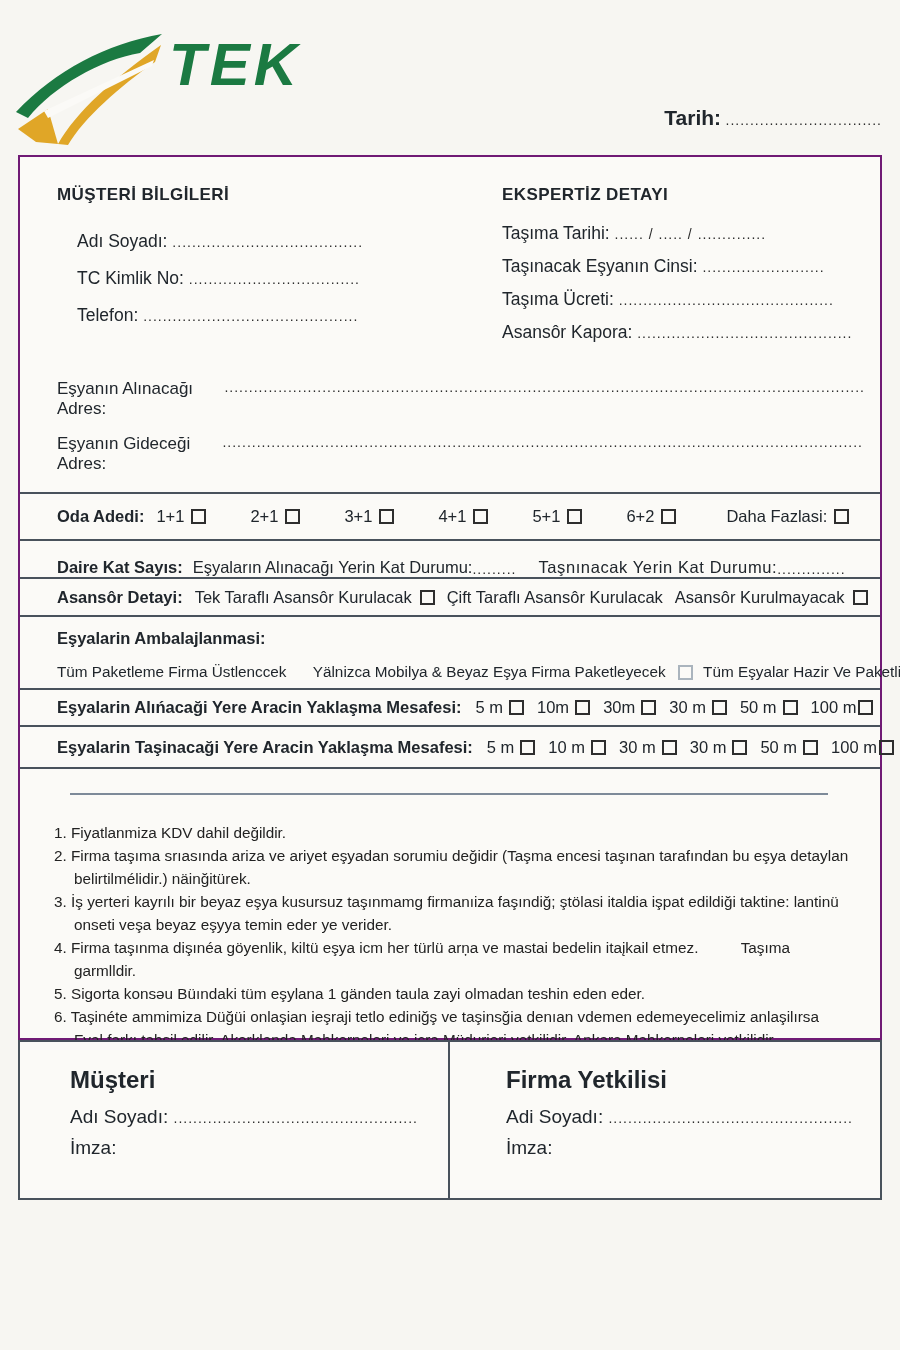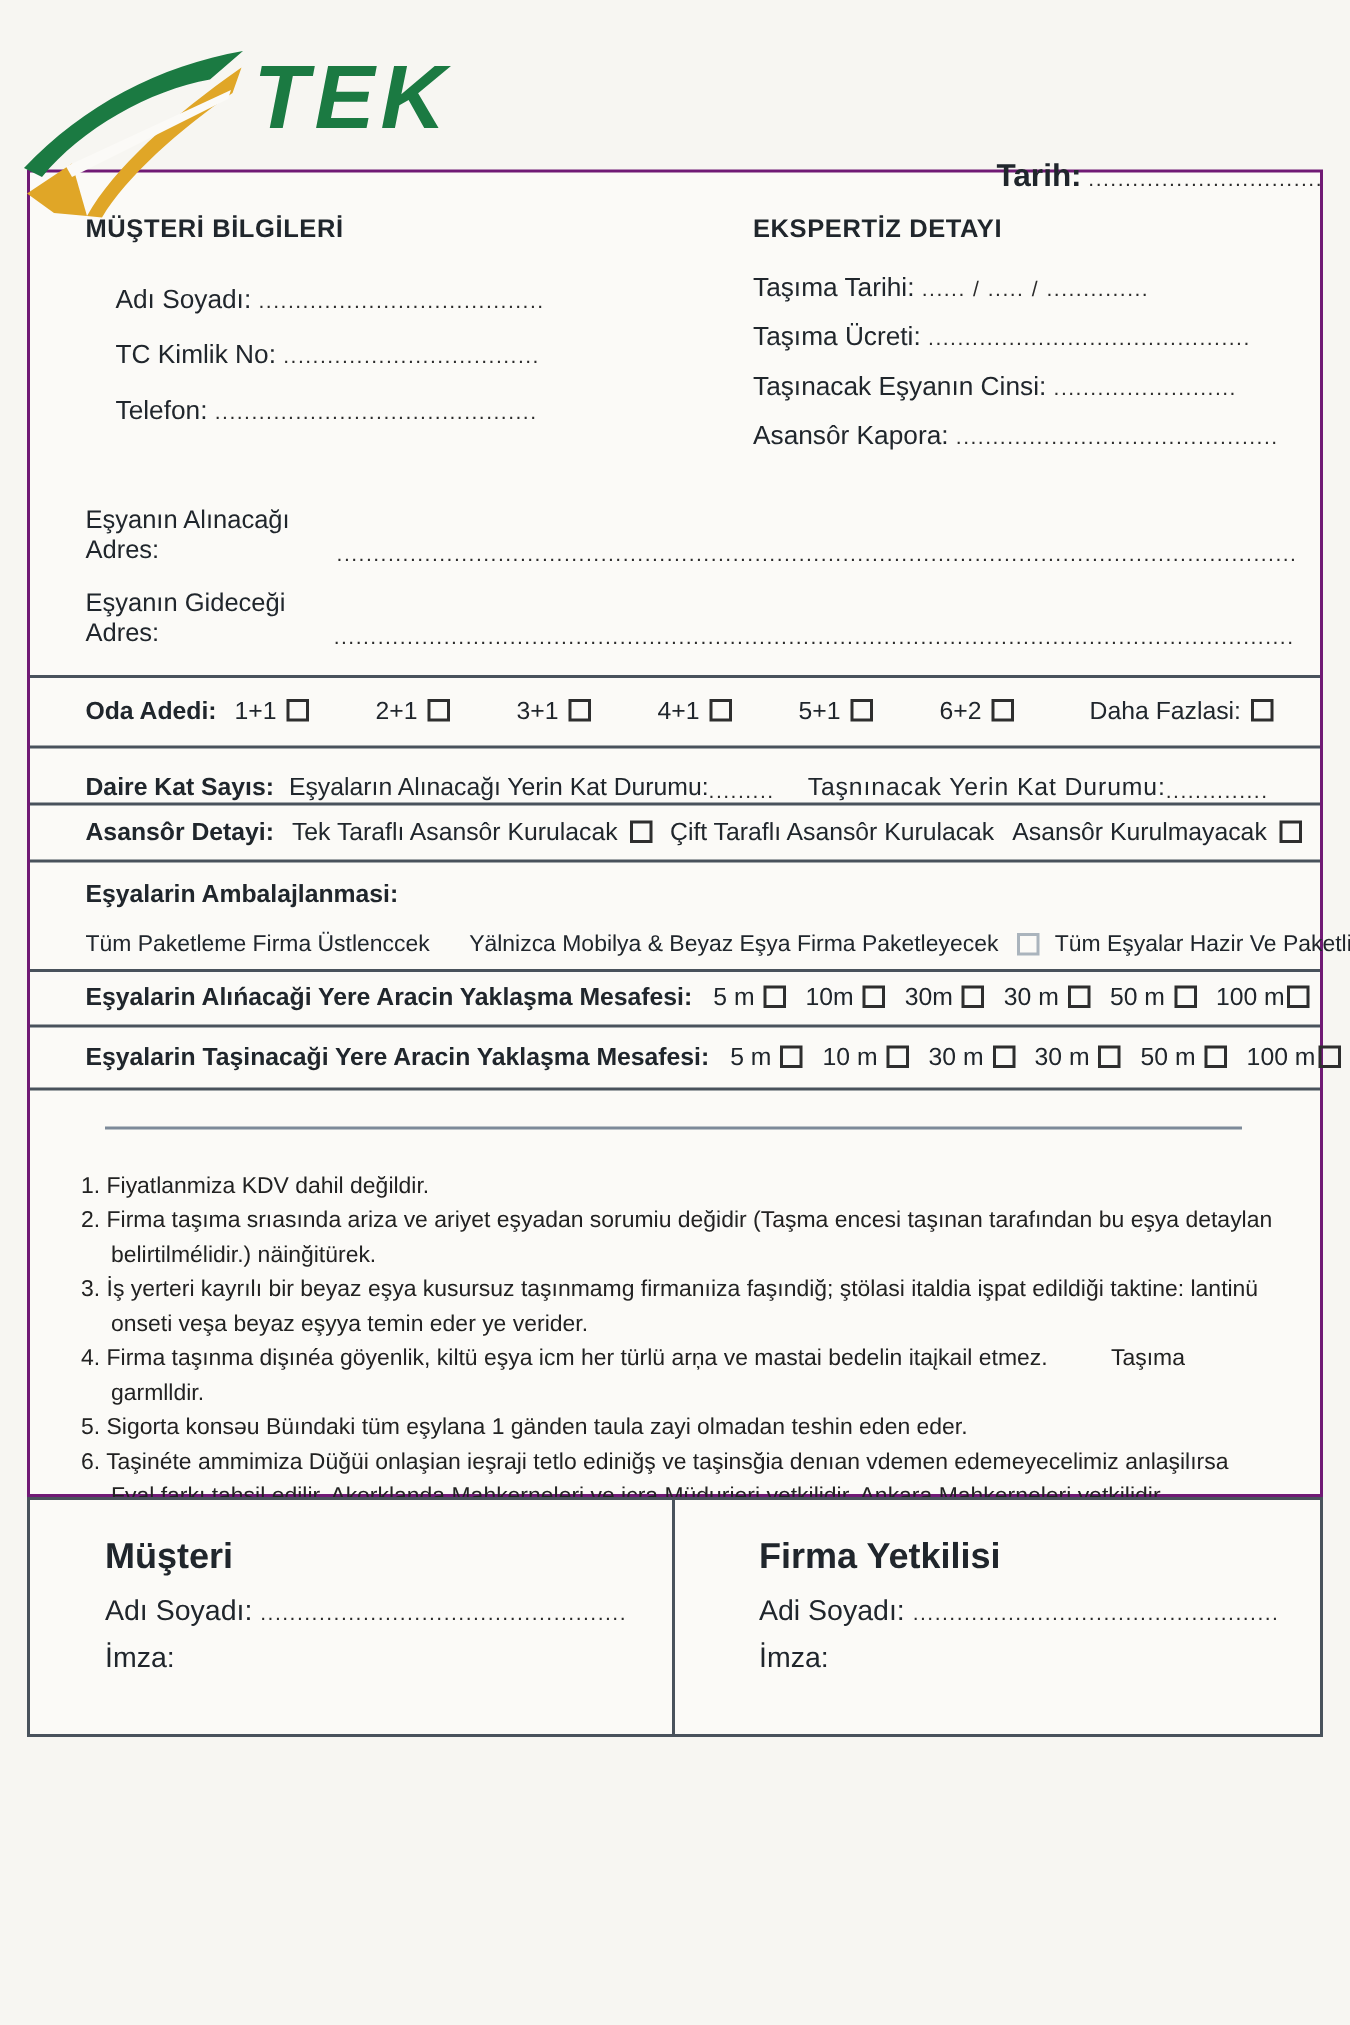--- a/index.html
+++ b/index.html
@@ -6,21 +6,21 @@
   html,body { width:900px; }
   body {
     width:900px; height:1350px;
     background:#f7f6f2;
     font-family:"Liberation Sans", sans-serif;
     color:#20262c;
     position:relative;
     overflow:hidden;
   }
   
-  .header { position:relative; height:113px; }
+  .header { position:relative; height:155px; }
   .logo { position:absolute; left:14px; top:26px; width:350px; height:120px; }
   .logo svg { position:absolute; left:0; top:6px; }
   .logo-tek {
     position:absolute; left:155px; top:4px;
     font-size:60px; font-weight:bold; font-style:italic;
     letter-spacing:4px; color:#1b7a42;
   }
   .logo-nak {
     position:absolute; left:96px; top:70px;
     font-size:41px; font-weight:bold; font-style:italic;
@@ -35,21 +35,21 @@
     border:2px solid #701a75; background:#fbfaf7;
   }
   .top-area { position:relative; height:335px; }
   .sec-title { font-size:17px; font-weight:bold; letter-spacing:0.4px; }
   .col-left  { position:absolute; left:37px;  top:28px; }
   .col-right { position:absolute; left:482px; top:28px; }
   .col-left  .sec-title { margin-bottom:26px; }
   .col-right .sec-title { margin-bottom:18px; }
   .field { font-size:17.5px; margin-bottom:16px; white-space:nowrap;margin-left:20px; }
   .exp-field { font-size:17.5px; margin-bottom:12px; white-space:nowrap; }
-  .addr { position:absolute; left:37px; right:16px; display:flex; align-items:flex-end; font-size:17px; }
+  .addr { position:absolute; left:37px; right:16px; display:flex; align-items:flex-start; font-size:17px; }
   .addr .dots { flex:1 1 auto; }
   .addr-1 { top:222px; }
   .addr-2 { top:277px; }
   
   .rrow {
     border-top:2px solid #49525c;
     display:flex; align-items:center;
     padding:0 16px 0 37px; font-size:16.5px;
   }
   .b { font-weight:bold; }
@@ -130,26 +130,26 @@
         <span class="dots">............................................</span>
       </div>
     </div>
     <div class="col-right">
       <div class="sec-title">EKSPERTİZ DETAYI</div>
       <div class="exp-field">
         <span>Taşıma Tarihi:</span>
         <span class="dots">...... / ..... / ..............</span>
       </div>
       <div class="exp-field">
+        <span>Taşınacak Eşyanın Cinsi:</span>
+        <span class="dots">.........................</span>
+      </div>
+      <div class="exp-field">
         <span>Taşıma Ücreti:</span>
         <span class="dots">............................................</span>
-      </div>
-      <div class="exp-field">
-        <span>Taşınacak Eşyanın Cinsi:</span>
-        <span class="dots">.........................</span>
       </div>
       <div class="exp-field">
         <span>Asansôr Kapora:</span>
         <span class="dots">............................................</span>
       </div>
     </div>
     <div class="addr addr-1">
       <span>Eşyanın Alınacağı Adres:</span>&nbsp;
       <span class="dots">........................................................................................................................................................</span>
     </div>

